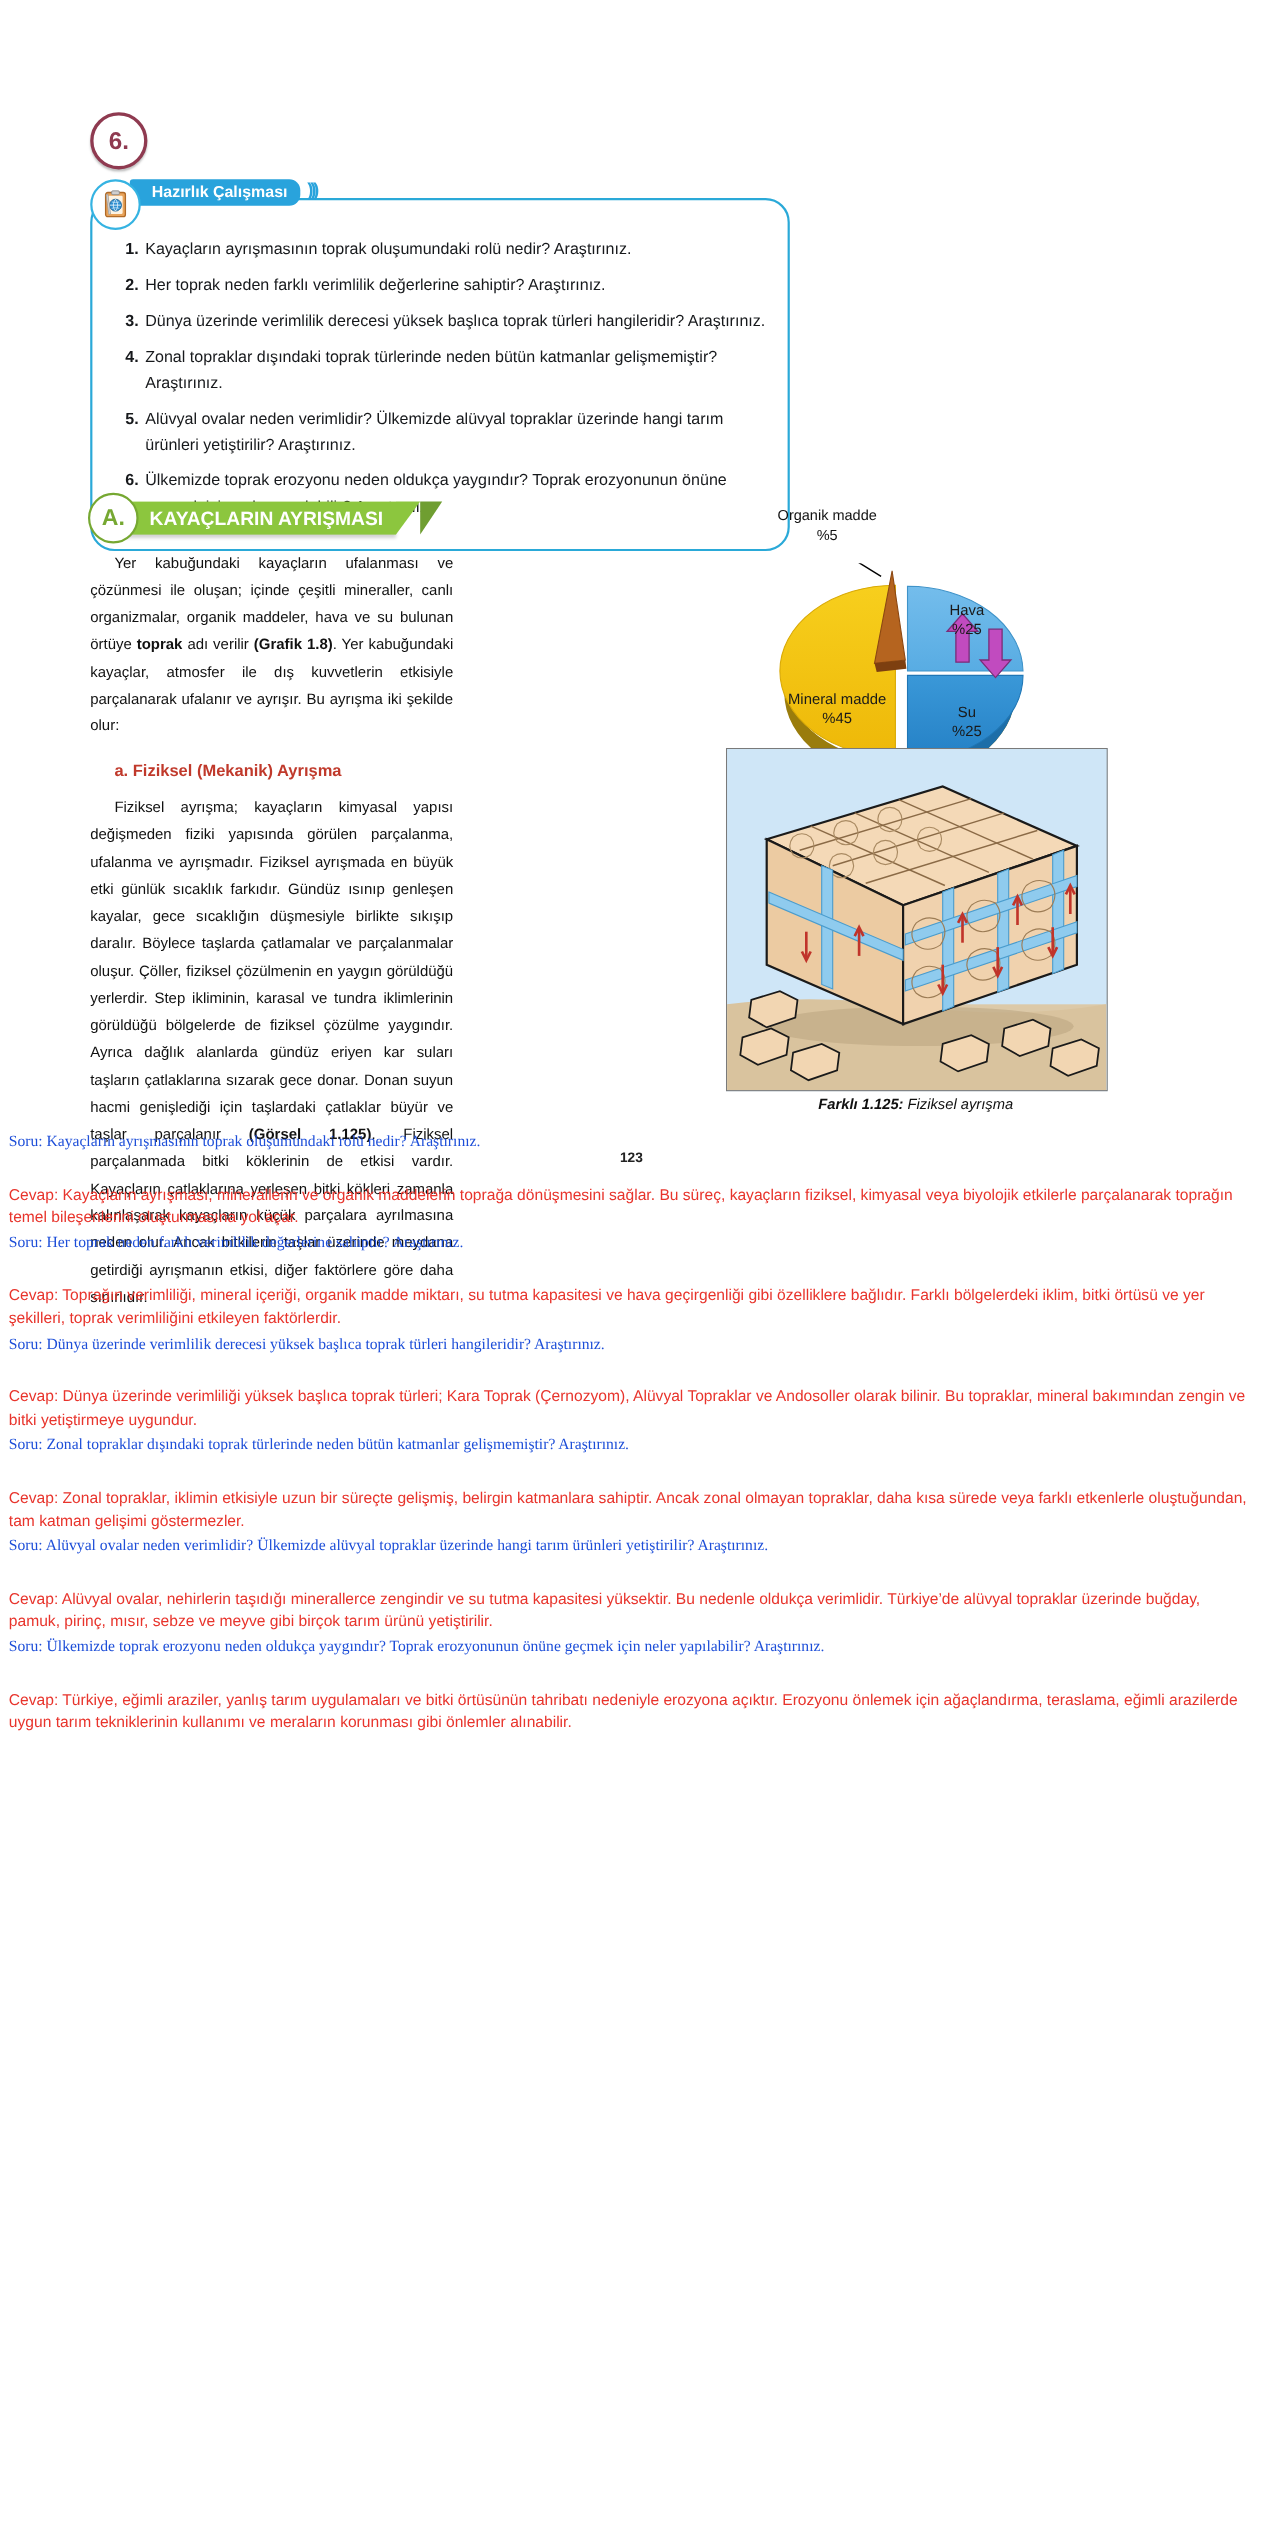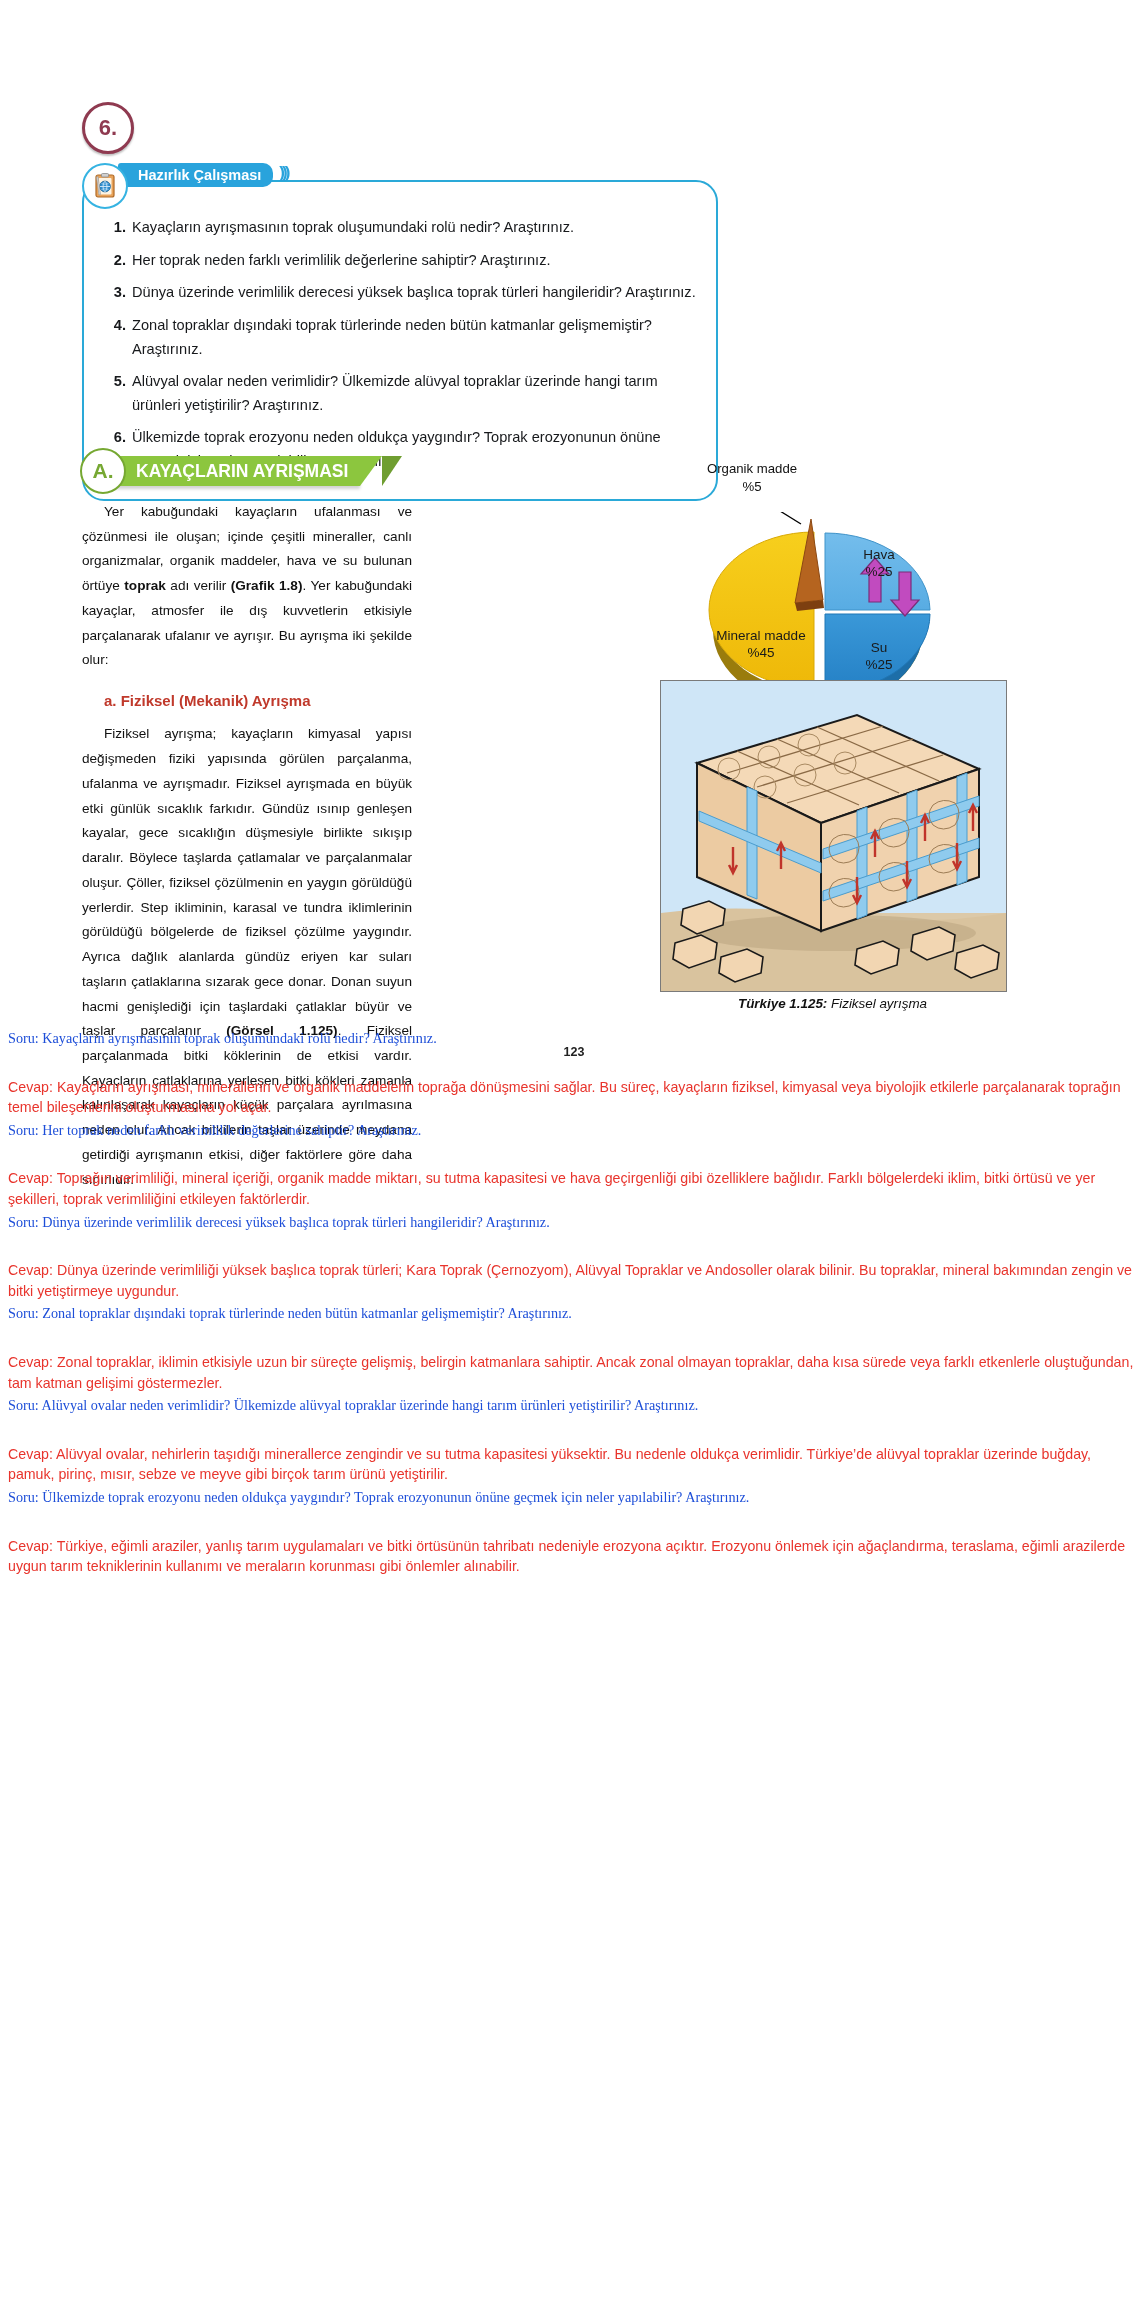--- a/index.html
+++ b/index.html
@@ -376,21 +376,21 @@
         <path d="M22 228 l26 -8 l16 8 l-2 16 l-26 9 l-16 -9 Z"></path>
         <path d="M14 262 l26 -8 l16 8 l-2 16 l-26 9 l-16 -9 Z"></path>
         <path d="M60 276 l26 -8 l16 8 l-2 16 l-26 9 l-16 -9 Z"></path>
         <path d="M196 268 l26 -8 l16 8 l-2 16 l-26 9 l-16 -9 Z"></path>
         <path d="M252 254 l26 -8 l16 8 l-2 16 l-26 9 l-16 -9 Z"></path>
         <path d="M296 272 l26 -8 l16 8 l-2 16 l-26 9 l-16 -9 Z"></path>
       </g>
     </svg>
   </div>
   <div class="illus-cap">
-    <b>Türkiye 1.125:</b><i> Fiziksel ayrışma</i>
+    <b>Farklı 1.125:</b><i> Fiziksel ayrışma</i>
   </div>
 
   <div class="pageno">123</div>
 
   <div class="qa">
     <p class="soru">Soru: Kayaçların ayrışmasının toprak oluşumundaki rolü nedir? Araştırınız.</p>
     <div class="gap"></div>
     <p class="cevap">Cevap: Kayaçların ayrışması, minerallerin ve organik maddelerin toprağa dönüşmesini sağlar. Bu süreç, kayaçların fiziksel, kimyasal veya biyolojik etkilerle parçalanarak toprağın temel bileşenlerini oluşturmasına yol açar.</p>
     <p class="soru">Soru: Her toprak neden farklı verimlilik değerlerine sahiptir? Araştırınız.</p>
     <div class="gap"></div>

